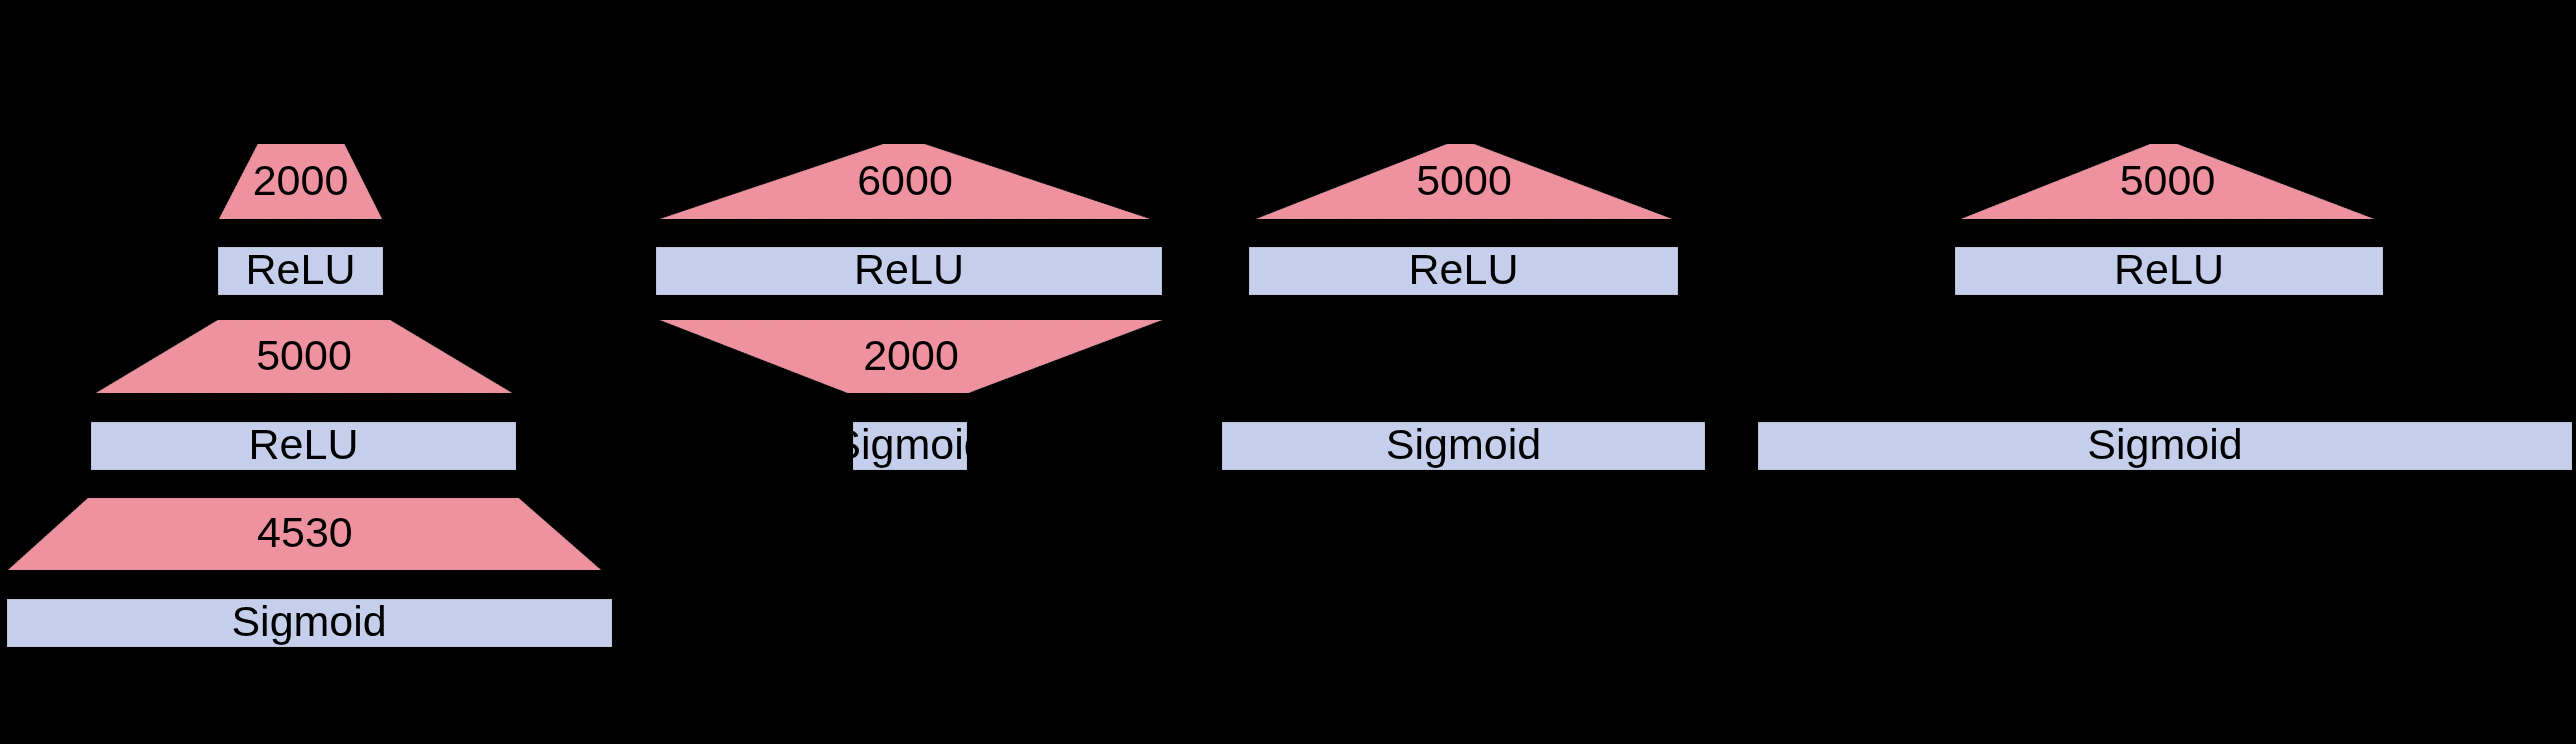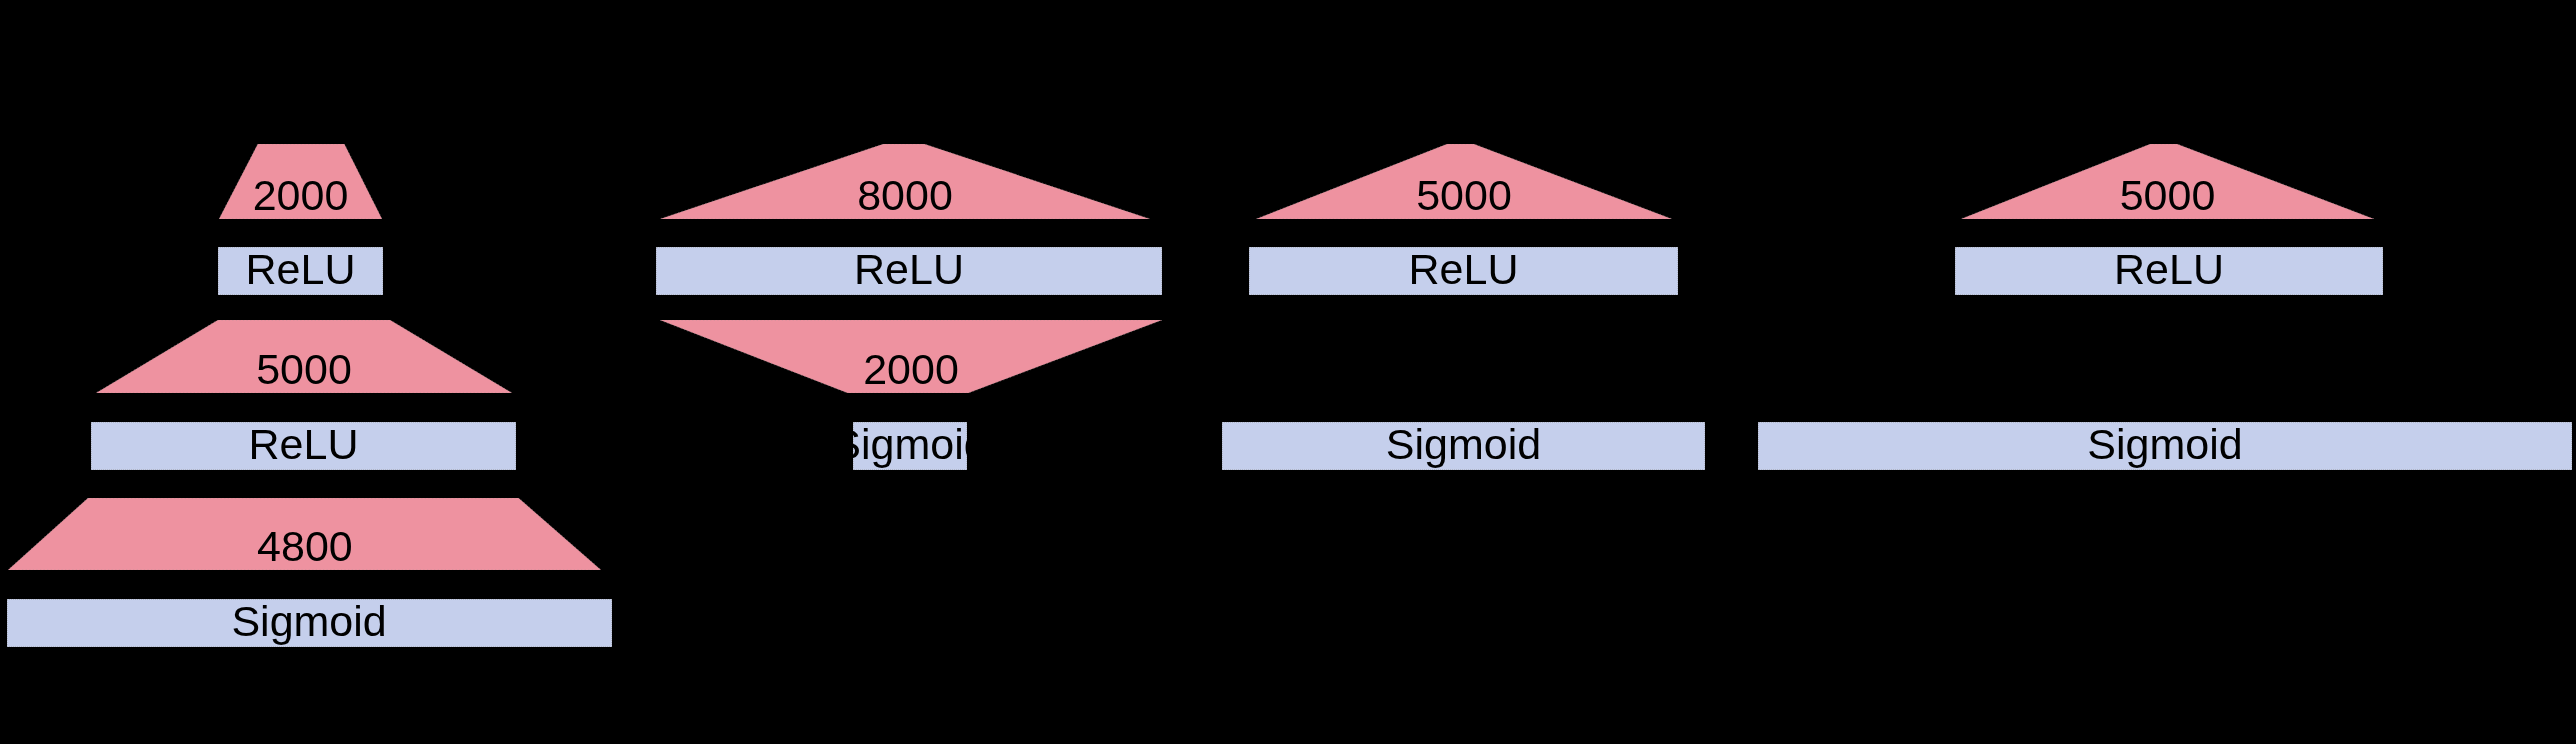--- a/index.html
+++ b/index.html
@@ -21,21 +21,21 @@
   }
   .shape polygon{
     fill:var(--layer_pink,#ee92a0);
     stroke:#9a9a9a;stroke-opacity:.45;stroke-width:2;stroke-dasharray:2 4;
   }
   .box{
     background:var(--activation_blue,#c5cfec);
     border:1.2px dotted rgba(154,154,154,.45);
   }
   .trap{
-    align-items:flex-end;
+    align-items:center;
   }
   .label{
     position:relative;
     z-index:2;
     color:var(--text,#000);
     font-size:43px;
     line-height:1;
     white-space:nowrap;
     text-align:center;
   }
@@ -61,31 +61,31 @@
     </svg>
     <span class="label">5000</span>
   </div>
   <div class="shape box" style="left:91px;top:422px;width:425px;height:48px">
     <span class="label">ReLU</span>
   </div>
   <div class="shape trap" style="left:8.4px;top:498px;width:593px;height:72px">
     <svg viewBox="0 0 993 121" preserveAspectRatio="none">
       <polygon points="134,0 855,0 993,121 0,121"></polygon>
     </svg>
-    <span class="label">4800</span>
+    <span class="label">4530</span>
   </div>
   <div class="shape box" style="left:6.6px;top:599px;width:605px;height:48px">
     <span class="label">Sigmoid</span>
   </div>
 
   <div class="shape trap" style="left:660px;top:144px;width:490px;height:75px">
     <svg viewBox="0 0 821 125" preserveAspectRatio="none">
       <polygon points="374,0 443,0 821,125 0,125"></polygon>
     </svg>
-    <span class="label">8000</span>
+    <span class="label">6000</span>
   </div>
   <div class="shape box" style="left:656px;top:247px;width:506px;height:48px">
     <span class="label">ReLU</span>
   </div>
   <div class="shape trap" style="left:660px;top:320px;width:502px;height:73px">
     <svg viewBox="0 0 840 122" preserveAspectRatio="none">
       <polygon points="0,0 840,0 516,122 314,122"></polygon>
     </svg>
     <span class="label">2000</span>
   </div>

